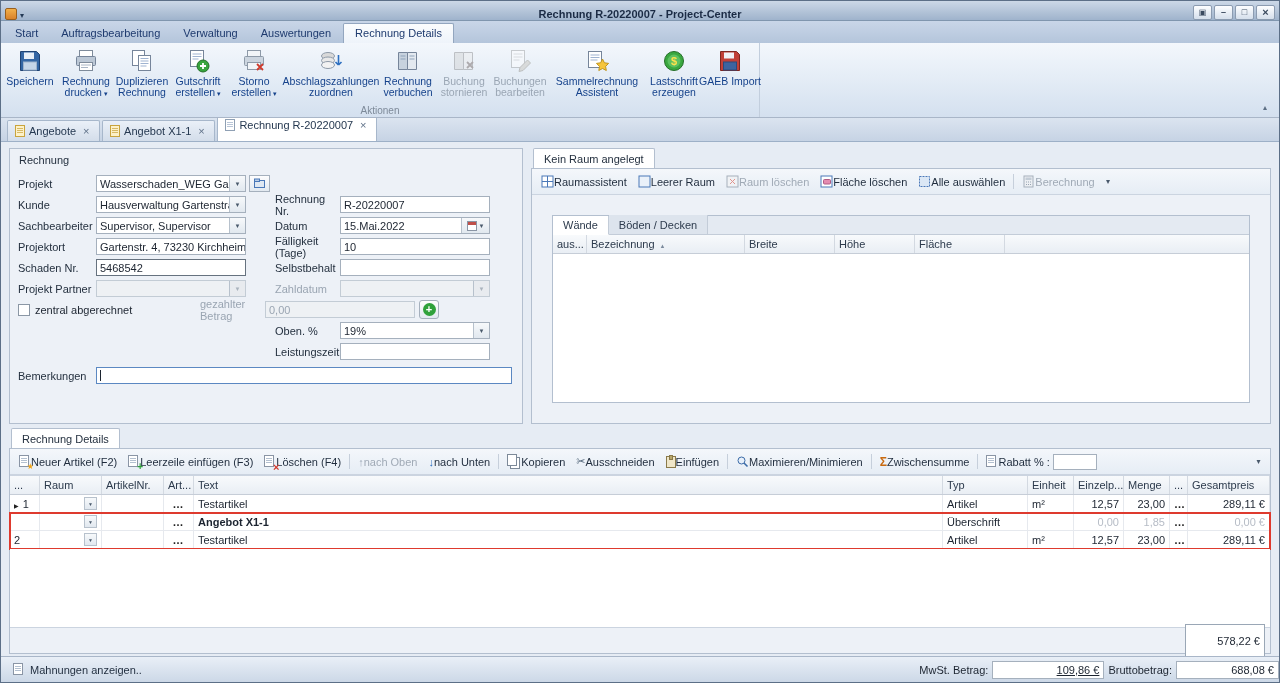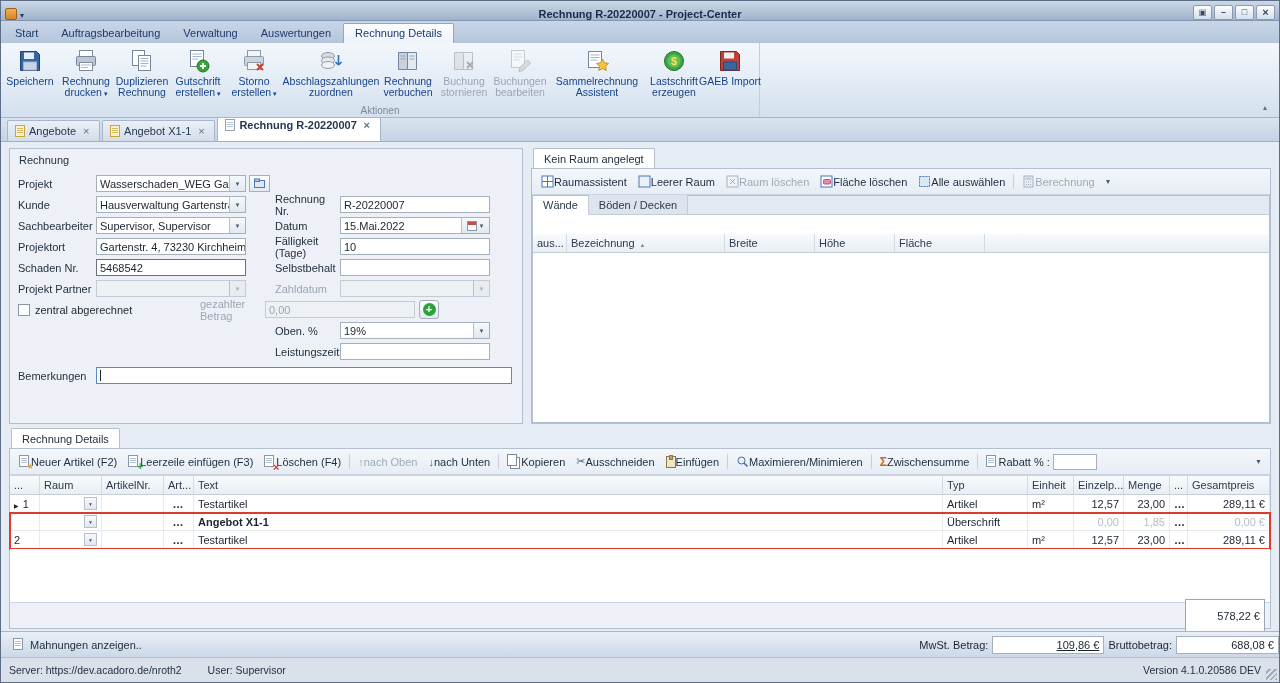--- a/index.html
+++ b/index.html
@@ -47,21 +47,21 @@
   .ribbon-collapse { position:absolute; right:6px; bottom:3px; width:16px; height:14px;
                      display:flex; align-items:center; justify-content:center; color:#5d6f84; }
   .ribbon-collapse::after { content:"▴"; font-size:8px; }
 
   
   .doctabs { height:24px; flex:none; background:linear-gradient(#dbe4f0,#c6d3e4);
              display:flex; align-items:flex-end; padding:0 6px; gap:2px; border-bottom:1px solid #9db0c7; }
   .dtab { height:21px; display:flex; align-items:center; gap:4px; padding:0 7px;
           background:linear-gradient(#eaf0f8,#d3ddea); border:1px solid #a7b7cb; border-bottom:none;
           border-radius:2px 2px 0 0; color:#253850; }
-  .dtab.active { background:#fff; height:33px;font-weight:bold; }
+  .dtab.active { background:#fff; height:33px; }
   .pageic { width:10px; height:12px; background:#fff; border:1px solid #8fa0b4; position:relative; flex:none; }
   .pageic::before { content:""; position:absolute; left:1px; right:1px; top:2px; height:1px;
                     background:#b9c6d8; box-shadow:0 2px 0 #b9c6d8, 0 4px 0 #b9c6d8; }
   .pageic.y { background:#fdf1c8; border-color:#c9a43d; }
   .pageic.y::before { background:#d7b964; box-shadow:0 2px 0 #d7b964, 0 4px 0 #d7b964; }
   .tabx { width:12px; height:12px; display:flex; align-items:center; justify-content:center; color:#5f7188; }
   .tabx::after { content:"×"; font-size:11px; line-height:1; }
 
   
   .main { flex:none; height:284px; display:flex; gap:8px; padding:6px 8px 2px; }
@@ -105,21 +105,21 @@
   .ptab { height:20px; padding:0 10px; display:flex; align-items:center; background:#fff;
           border:1px solid #b3bfcf; border-bottom:none; border-radius:2px 2px 0 0; color:#24303f; }
   .pbody { flex:1; border:1px solid #b3bfcf; background:#edf1f7; display:flex; flex-direction:column; min-height:0; }
   .ptoolbar { height:26px; flex:none; display:flex; align-items:center; gap:1px; padding:0 4px;
               border-bottom:1px solid #cbd4e0; background:linear-gradient(#f4f7fb,#e6edf5); }
   .tbtn { display:flex; align-items:center; padding:2px 5px; border-radius:2px; color:#1f2c3d; white-space:nowrap; }
   .tbtn.disabled { color:#a0aab6; }
   .tsep { width:1px; height:15px; background:#c6cfdb; margin:0 2px; flex:none; }
   .ovfbtn { width:15px; height:18px; display:flex; align-items:center; justify-content:center; color:#49596b; }
   .ovfbtn::after { content:"▾"; font-size:8px; }
-  .gridwrap { flex:1; margin:0; background:#fff; border:1px solid #b3bfcf; display:flex; flex-direction:column; min-height:0;gap:19px; }
+  .gridwrap { flex:1; margin:20px; background:#fff; border:1px solid #b3bfcf; display:flex; flex-direction:column; min-height:0; }
   .subtabs { height:19px; flex:none; background:#e4eaf2; display:flex; align-items:flex-end; border-bottom:1px solid #c3ccd8; }
   .stab { height:19px; padding:0 10px; display:flex; align-items:center; border-right:1px solid #c3ccd8;
           background:#dde4ed; color:#2c3a4c; }
   .stab.active { background:#fff; margin-bottom:-1px; border-bottom:1px solid #fff; }
   .rgrid-h { display:grid; grid-template-columns:34px 158px 90px 80px 90px 1fr; height:19px; flex:none;
              background:linear-gradient(#f8fafc,#e9eef4); border-bottom:1px solid #c6cdd7; }
   .hcell { padding:2px 4px; border-right:1px solid #d3d9e1; color:#2c3a4c; display:flex; align-items:center;
            overflow:hidden; white-space:nowrap; }
   .sortic::after { content:"▲"; font-size:6px; color:#7b8a9c; margin-left:5px; }
   .rgrid-body { flex:1; background:#fff; }
@@ -811,22 +811,14 @@
       <div class="fbox fb110">
         <span>109,86 €</span>
       </div>
       <span>Bruttobetrag:</span>
       <div class="fbox fb100">
         <span>688,08 €</span>
       </div>
     </div>
   </div>
 
-  <div class="statusbar">
-    <div class="st-left">
-      <span>Server: https://dev.acadoro.de/nroth2</span>
-      <span>User: Supervisor</span>
-    </div>
-    <span class="st-right">Version 4.1.0.20586 DEV</span>
-    <span class="grip"></span>
-  </div>
 
 </div>
 
 </body></html>

